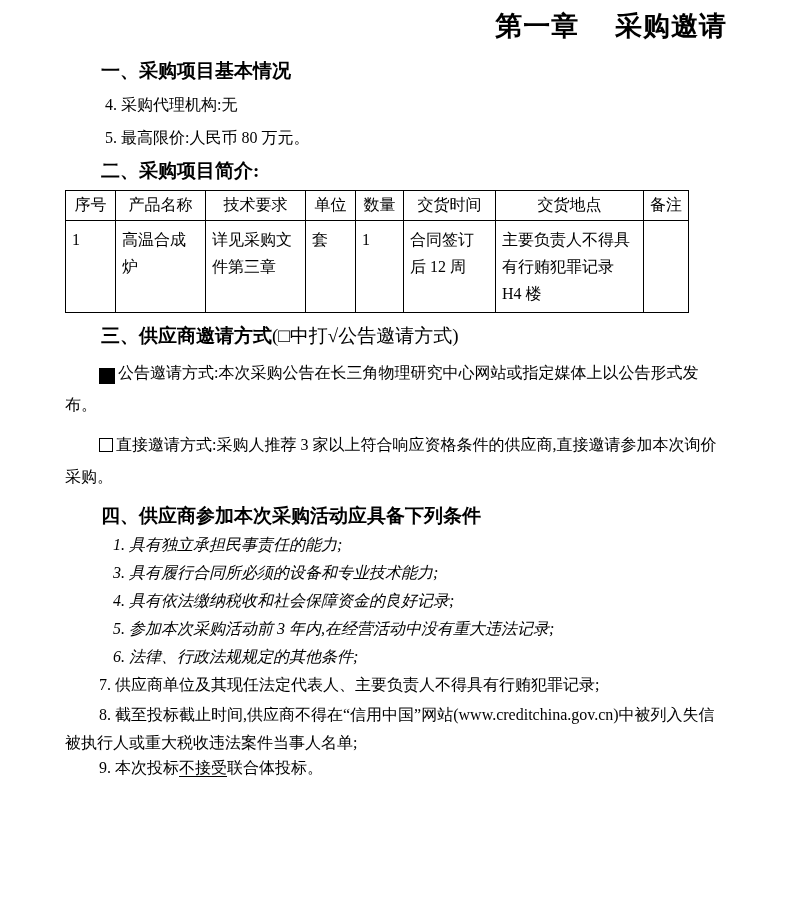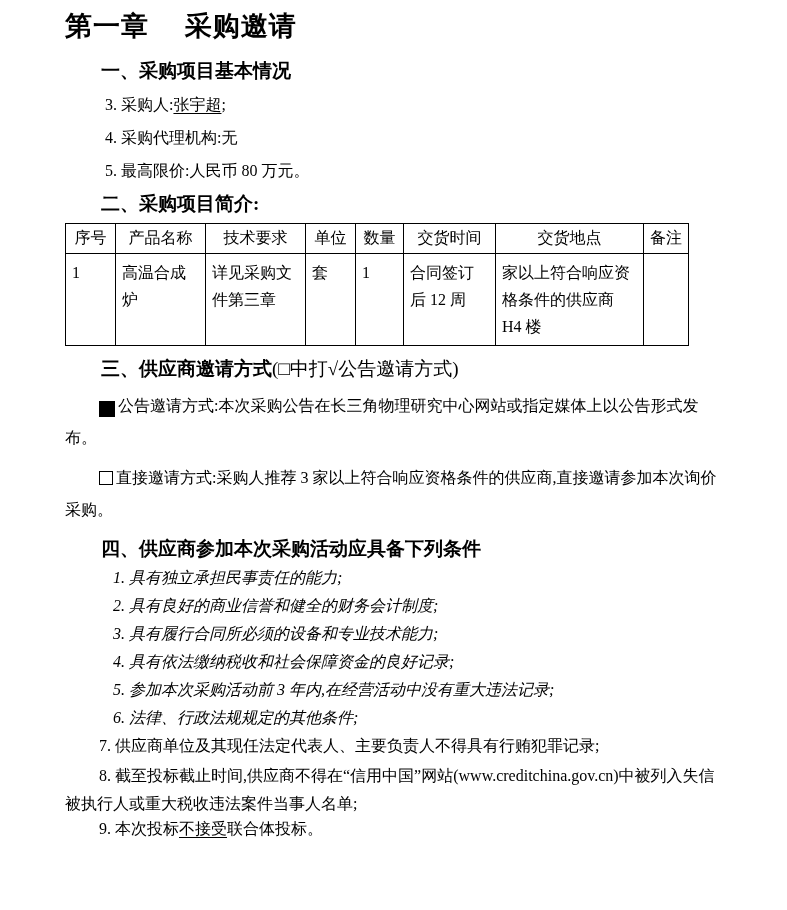--- a/index.html
+++ b/index.html
@@ -7,21 +7,21 @@
   body {
     width: 787px; height: 910px;
     background: #ffffff; color: #000000;
     font-family: "Liberation Serif", "DejaVu Serif", serif;
     font-size: 16px;
     overflow: hidden;
   }
   .page { padding: 6px 60px 0 65px; }
 
   .doc-title {
-    font-size: 27px; font-weight: bold; text-align: left;
+    font-size: 27px; font-weight: bold; text-align: right;
     margin: 2px 0 0 0; letter-spacing: 1px;
   }
 
   .h2 {
     font-size: 19px; font-weight: bold;
     margin: 12px 0 0 0; padding-left: 36px; line-height: 22px;
   }
   .h2-first { margin-top: 16px; }
   .h2 .h2-note { font-weight: normal; }
 
@@ -61,21 +61,20 @@
 </style>
 </head>
 <body>
 
 <div class="page">
 
   <h1 class="doc-title">第一章　 采购邀请</h1>
 
   <p class="h2 h2-first">一、采购项目基本情况</p>
 
-  <p class="b-item"><span>3. 采购人:</span><span class="u">张宇超</span><span>;</span></p>
   <p class="b-item"><span>4. 采购代理机构:无</span><span class="u"></span><span></span></p>
   <p class="b-item"><span>5. 最高限价:人民币 80 万元。</span><span class="u"></span><span></span></p>
 
   <p class="h2">二、采购项目简介:</p>
 
   <table class="spec-table">
     <colgroup>
       <col style="width:50px">
         <col style="width:90px">
         <col style="width:100px">
@@ -98,36 +97,35 @@
       </tr>
     </thead>
     <tbody>
       <tr>
         <td>1</td>
         <td>高温合成炉</td>
         <td>详见采购文件第三章</td>
         <td>套</td>
         <td>1</td>
         <td>合同签订后 12 周</td>
-        <td class="cell-address">家以上符合响应资格条件的供应商 H4 楼</td>
+        <td class="cell-address">主要负责人不得具有行贿犯罪记录 H4 楼</td>
         <td></td>
       </tr>
     </tbody>
   </table>
 
   <p class="h2"><span>三、供应商邀请方式</span><span class="h2-note">(□中打√公告邀请方式)</span></p>
 
   <p class="invite-para"><span class="checkbox checked">✓</span><span>公告邀请方式:本次采购公告在长三角物理研究中心网站或指定媒体上以公告形式发布。</span></p>
 
   <p class="invite-para second"><span class="checkbox unchecked"></span><span>直接邀请方式:采购人推荐 3 家以上符合响应资格条件的供应商,直接邀请参加本次询价采购。</span></p>
 
   <p class="h2">四、供应商参加本次采购活动应具备下列条件</p>
 
   <p class="c-item">1. 具有独立承担民事责任的能力;</p>
-  <p class="c-item">2. 具有良好的商业信誉和健全的财务会计制度;</p>
   <p class="c-item">3. 具有履行合同所必须的设备和专业技术能力;</p>
   <p class="c-item">4. 具有依法缴纳税收和社会保障资金的良好记录;</p>
   <p class="c-item">5. 参加本次采购活动前 3 年内,在经营活动中没有重大违法记录;</p>
   <p class="c-item">6. 法律、行政法规规定的其他条件;</p>
   <p class="c-item-flush">7. 供应商单位及其现任法定代表人、主要负责人不得具有行贿犯罪记录;</p>
   <p class="c-item-wrap">8. 截至投标截止时间,供应商不得在“信用中国”网站(www.creditchina.gov.cn)中被列入失信被执行人或重大税收违法案件当事人名单;</p>
   <p class="c-item-last"><span>9. 本次投标</span><span class="u">不接受</span><span>联合体投标。</span></p>
 
 </div>
 

